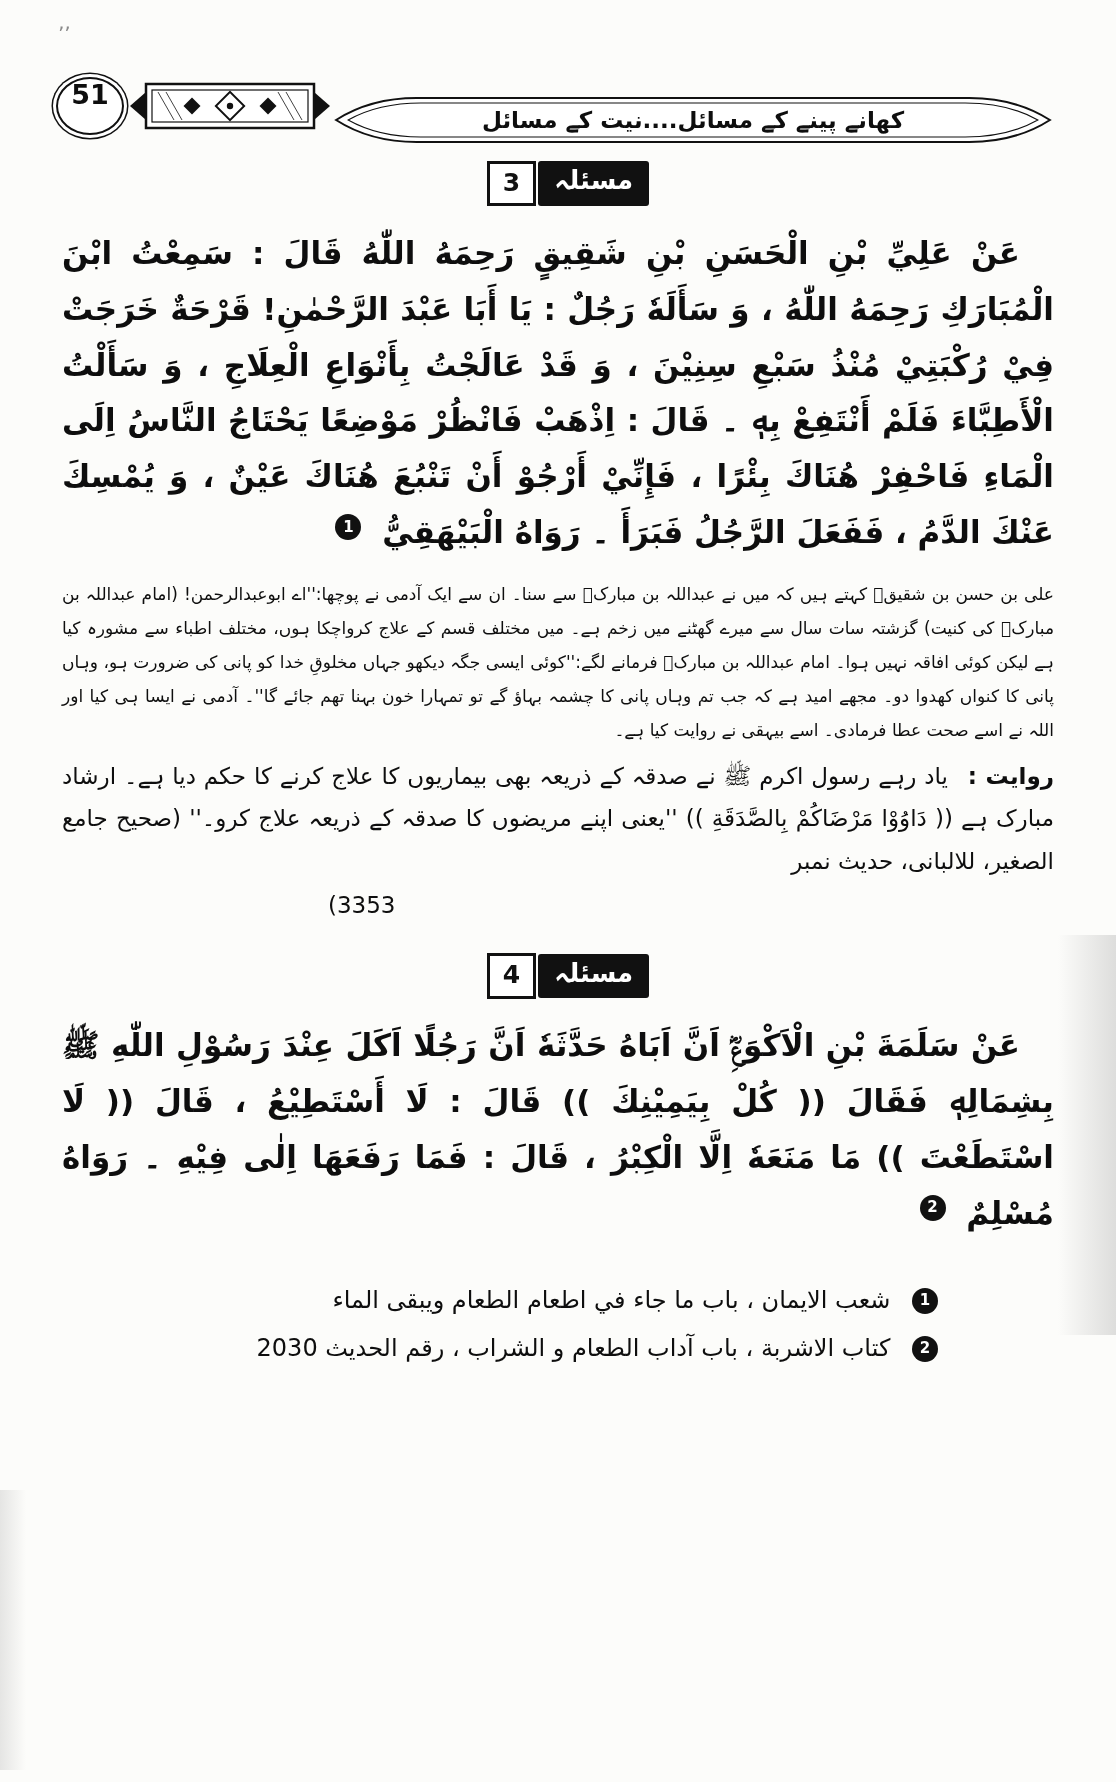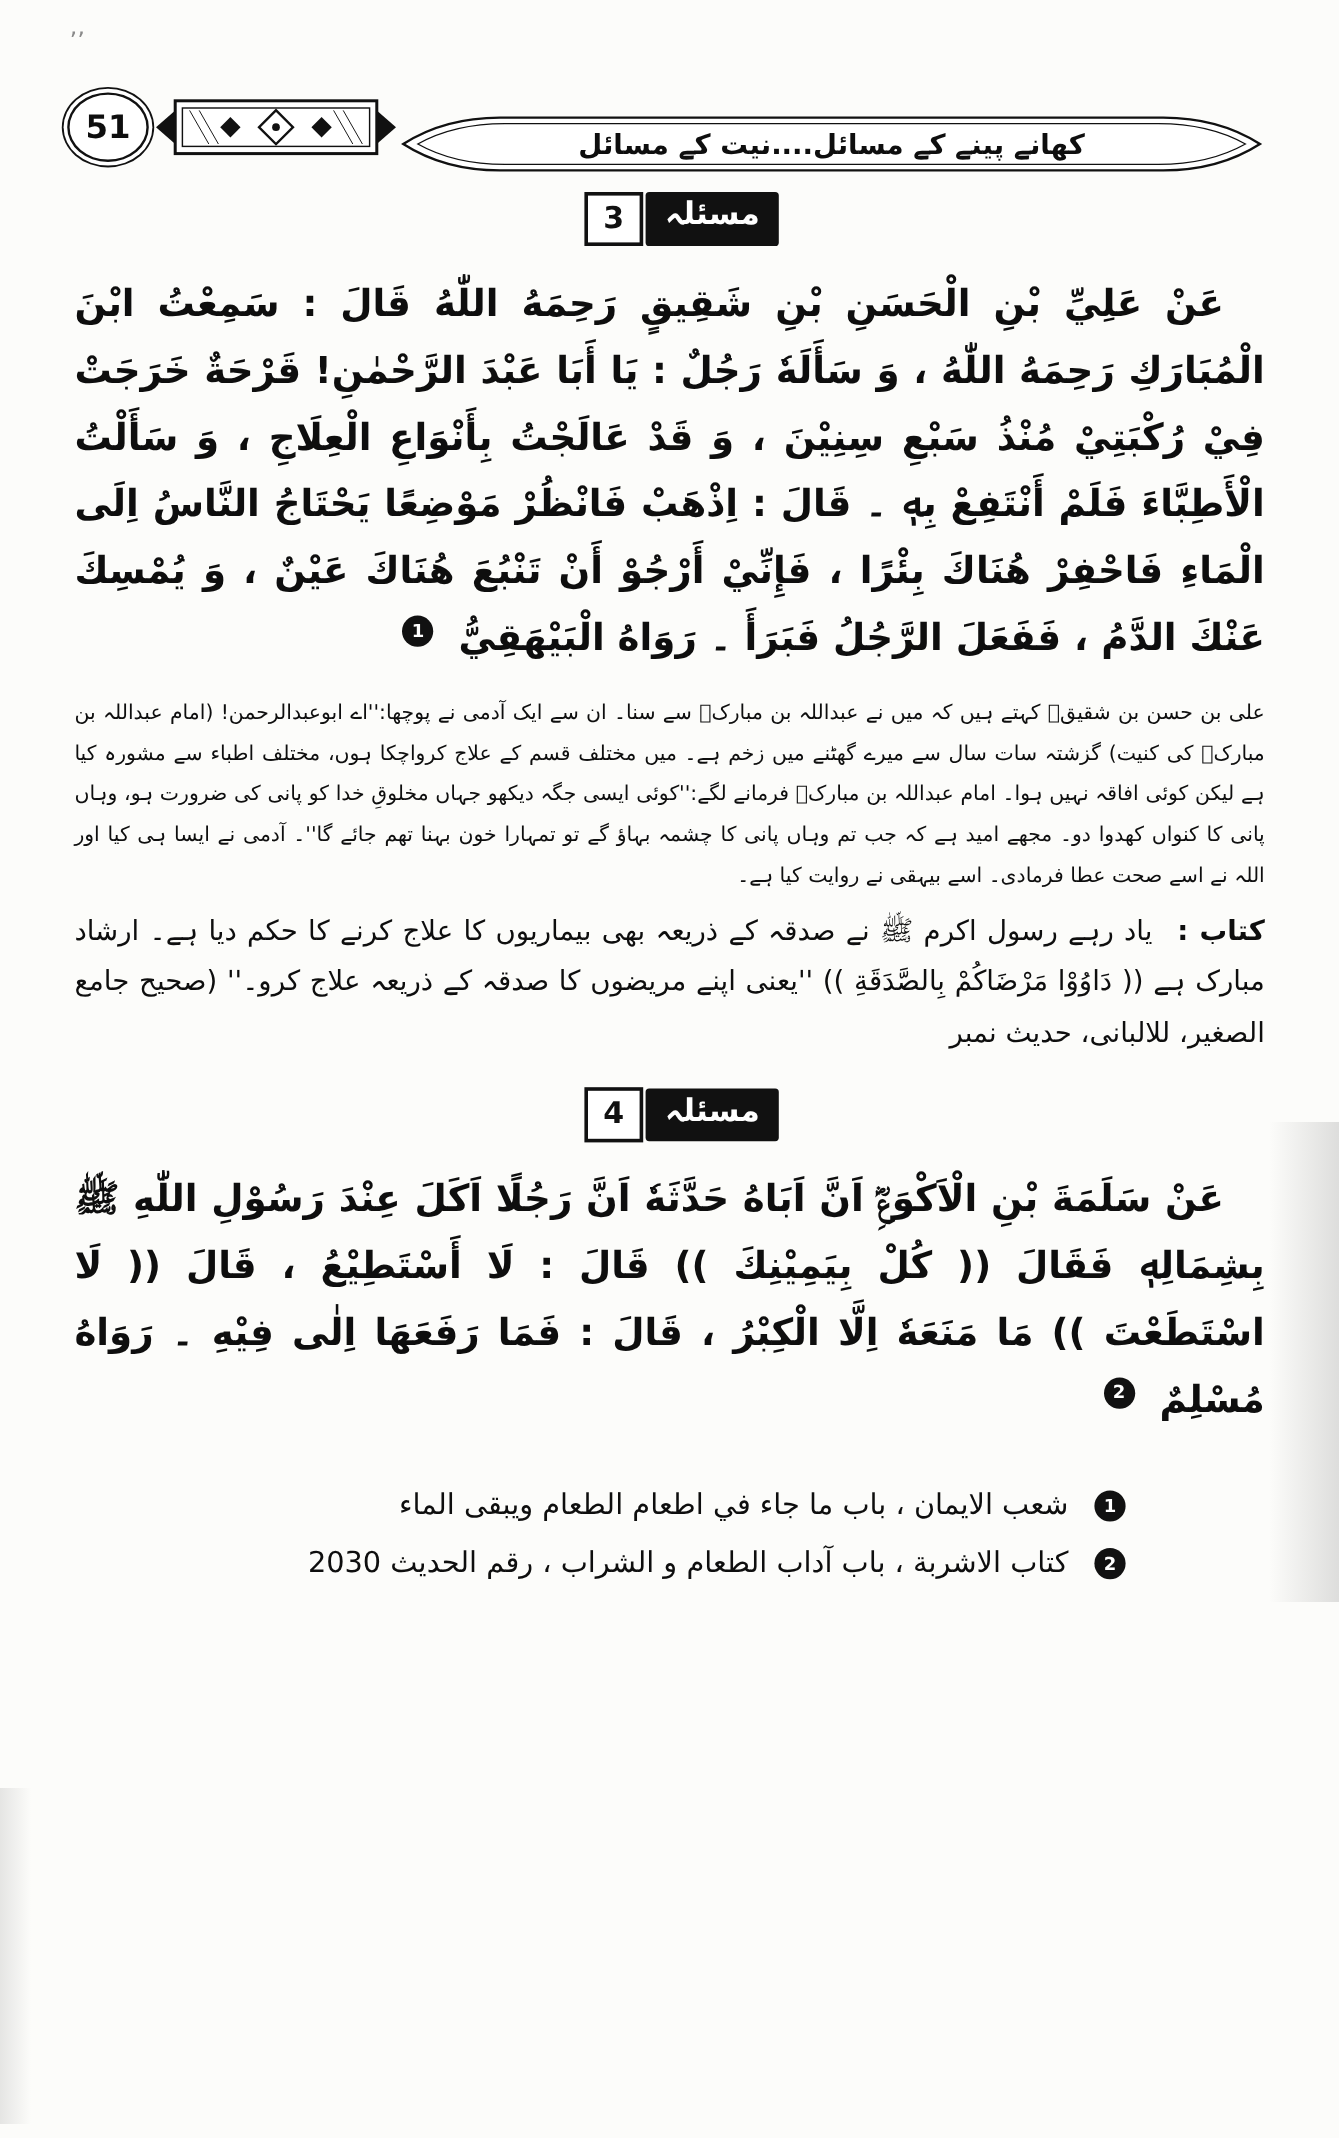--- a/index.html
+++ b/index.html
@@ -26,21 +26,21 @@
   }
   .specks { position:absolute; top:22px; left:58px; color:#8a8a8a; font-size:20px; letter-spacing:6px; }
 
   
   .header { position:absolute; top:74px; left:0; right:0; height:64px; }
   .badge51 {
     position:absolute; left:56px; top:3px; width:68px; height:58px;
     border:2px solid #111; border-radius:50%;
     background:#fff;
     box-shadow:0 0 0 3px #fff, 0 0 0 4.5px #111;
-    display:flex; align-items:center; justify-content:center;
+    display:flex; align-items:flex-start; justify-content:center;
     font-size:27px; font-weight:bold;
   }
   .ornament { position:absolute; left:128px; top:5px; width:204px; height:54px; }
   .ornament svg { width:100%; height:100%; display:block; }
   .cartouche { position:absolute; left:330px; right:60px; top:20px; height:52px; }
   .cartouche svg { position:absolute; inset:0; width:100%; height:100%; }
   .cart-text {
     position:absolute; inset:0;
     display:flex; align-items:center; justify-content:center;
     font-size:23px; font-weight:bold; padding:0 60px;
@@ -164,23 +164,24 @@
     </p>
 
     <p class="arabic" lang="ar">
       <span>عَنْ عَلِيِّ بْنِ الْحَسَنِ بْنِ شَقِيقٍ رَحِمَهُ اللّٰهُ قَالَ : سَمِعْتُ ابْنَ الْمُبَارَكِ رَحِمَهُ اللّٰهُ ، وَ سَأَلَهٗ رَجُلٌ : يَا أَبَا عَبْدَ الرَّحْمٰنِ! قَرْحَةٌ خَرَجَتْ فِيْ رُكْبَتِيْ مُنْذُ سَبْعِ سِنِيْنَ ، وَ قَدْ عَالَجْتُ بِأَنْوَاعِ الْعِلَاجِ ، وَ سَأَلْتُ الْأَطِبَّاءَ فَلَمْ أَنْتَفِعْ بِهٖ ۔ قَالَ : اِذْهَبْ فَانْظُرْ مَوْضِعًا يَحْتَاجُ النَّاسُ اِلَى الْمَاءِ فَاحْفِرْ هُنَاكَ بِئْرًا ، فَإِنِّيْ أَرْجُوْ أَنْ تَنْبُعَ هُنَاكَ عَيْنٌ ، وَ يُمْسِكَ عَنْكَ الدَّمُ ، فَفَعَلَ الرَّجُلُ فَبَرَأَ ۔ رَوَاهُ الْبَيْهَقِيُّ</span>
       <span class="fn-ref">1</span>
     </p>
 
     <p class="urdu">علی بن حسن بن شقیقؒ کہتے ہیں کہ میں نے عبداللہ بن مبارکؒ سے سنا۔ ان سے ایک آدمی نے پوچھا:''اے ابوعبدالرحمن! (امام عبداللہ بن مبارکؒ کی کنیت) گزشتہ سات سال سے میرے گھٹنے میں زخم ہے۔ میں مختلف قسم کے علاج کرواچکا ہوں، مختلف اطباء سے مشورہ کیا ہے لیکن کوئی افاقہ نہیں ہوا۔ امام عبداللہ بن مبارکؒ فرمانے لگے:''کوئی ایسی جگہ دیکھو جہاں مخلوقِ خدا کو پانی کی ضرورت ہو، وہاں پانی کا کنواں کھدوا دو۔ مجھے امید ہے کہ جب تم وہاں پانی کا چشمہ بہاؤ گے تو تمہارا خون بہنا تھم جائے گا''۔ آدمی نے ایسا ہی کیا اور اللہ نے اسے صحت عطا فرمادی۔ اسے بیہقی نے روایت کیا ہے۔</p>
 
     <p class="explain">
-      <span class="explain-label">كتاب :</span>
+      <span class="explain-label">روایت :</span>
       <span>یاد رہے رسول اکرم ﷺ نے صدقہ کے ذریعہ بھی بیماریوں کا علاج کرنے کا حکم دیا ہے۔ ارشاد مبارک ہے (( دَاوُوْا مَرْضَاكُمْ بِالصَّدَقَةِ )) ''یعنی اپنے مریضوں کا صدقہ کے ذریعہ علاج کرو۔'' (صحیح جامع الصغیر، للالبانی، حدیث نمبر</span>
     </p>
+    <p class="ref-line">(3353</p>
 
     <p class="issue-heading" style="margin-top:14px;">
       <span class="issue-badge">
         <span class="issue-label">مسئلہ</span>
         <span class="issue-num">4</span>
       </span>
     </p>
 
     <p class="arabic" lang="ar">
       <span>عَنْ سَلَمَةَ بْنِ الْاَكْوَعِؓ اَنَّ اَبَاهُ حَدَّثَهٗ اَنَّ رَجُلًا اَكَلَ عِنْدَ رَسُوْلِ اللّٰهِ ﷺ بِشِمَالِهٖ فَقَالَ (( كُلْ بِيَمِيْنِكَ )) قَالَ : لَا أَسْتَطِيْعُ ، قَالَ (( لَا اسْتَطَعْتَ )) مَا مَنَعَهٗ اِلَّا الْكِبْرُ ، قَالَ : فَمَا رَفَعَهَا اِلٰى فِيْهِ ۔ رَوَاهُ مُسْلِمٌ</span>

